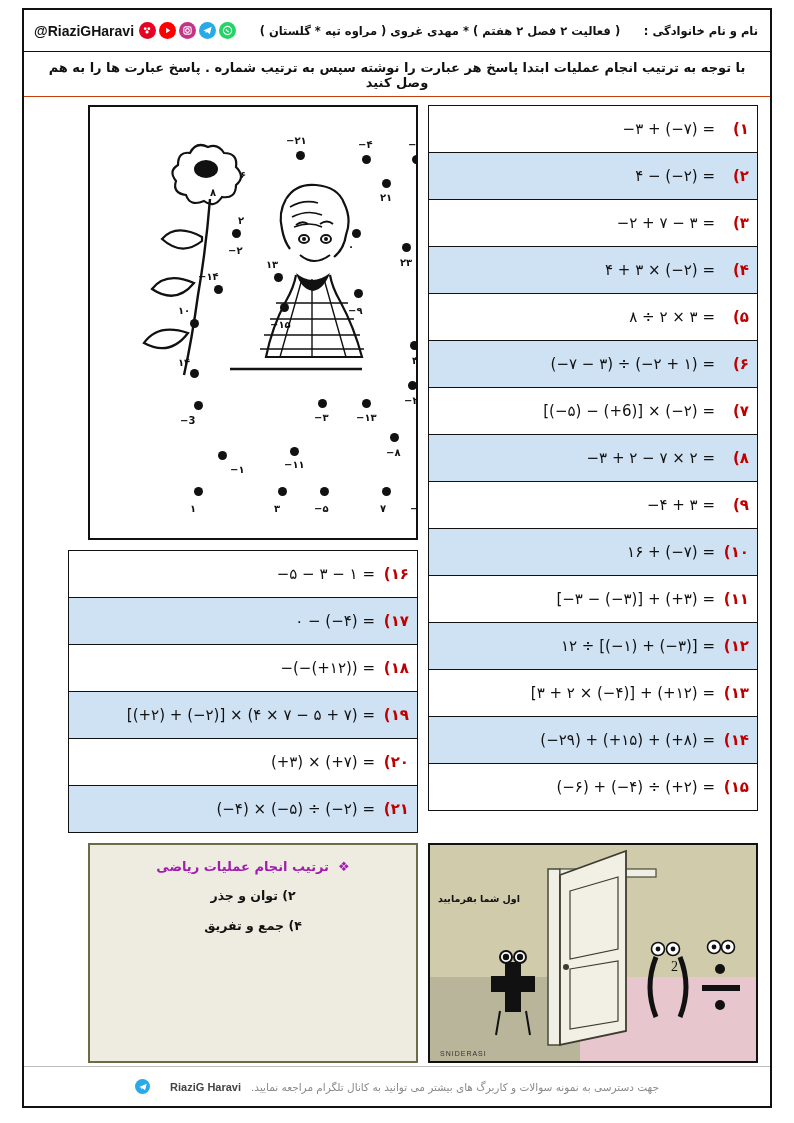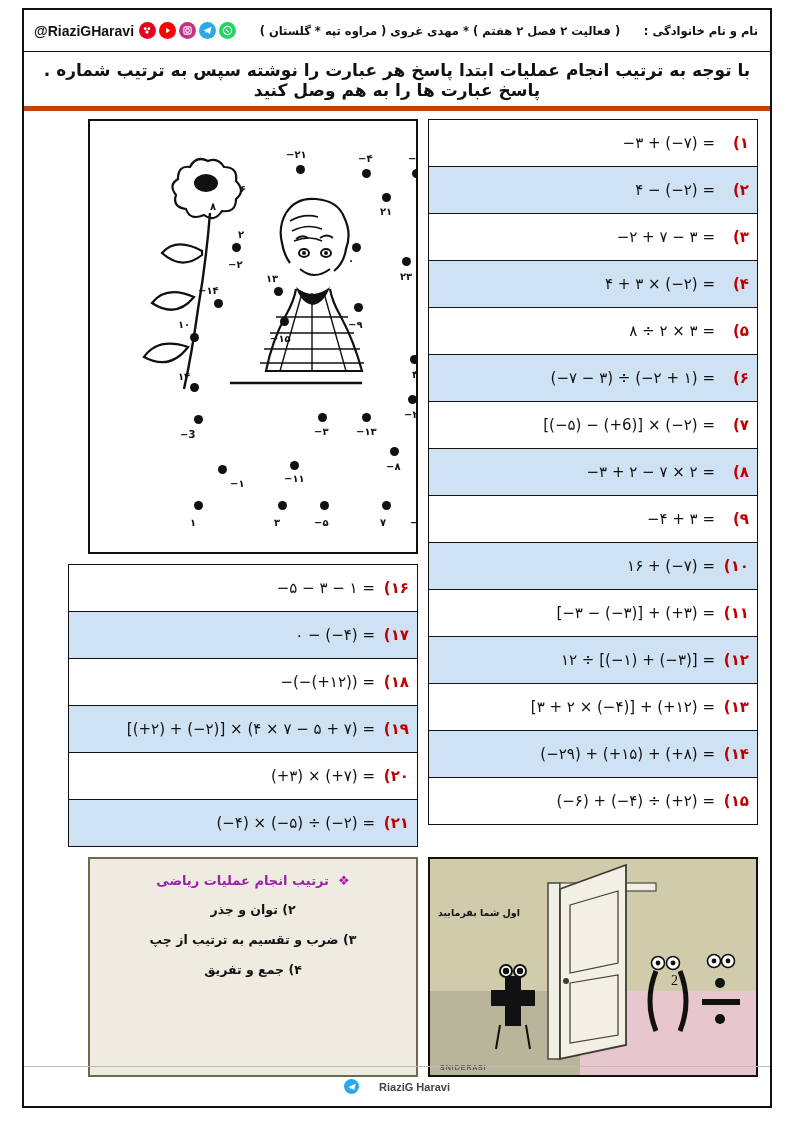--- a/index.html
+++ b/index.html
@@ -72,25 +72,25 @@
     color: #fff;
     font-size: 9px;
     font-weight: bold;
     line-height: 1;
   }
   .soc svg { display: block; }
   
   .instruction {
     direction: rtl;
     text-align: center;
-    font-size: 17px;
+    font-size: 13px;
     font-weight: bold;
     color: #111;
     padding: 8px 10px 6px 10px;
-    border-bottom: 5px solid #c2410c;
+    border-bottom: 1px solid #c2410c;
   }
   
   .main {
     position: relative;
     padding: 8px 12px 0 12px;
     display: flex;
     gap: 10px;
     direction: rtl;
   }
   .col-left { width: 330px; }
@@ -601,26 +601,26 @@
       </svg>
       <div style="position:absolute;left:8px;top:48px;font-size:9.5px;font-weight:bold;color:#111;direction:rtl">اول شما بفرمایید</div>
       <div style="position:absolute;left:10px;bottom:4px;font-size:7px;color:#333;letter-spacing:1px;font-family:'Liberation Sans',sans-serif">SNIDERASI</div>
     </div>
 
     <div class="rulesbox">
       <div class="rules-title">
         <span>❖</span>&nbsp;&nbsp;<span>ترتیب انجام عملیات ریاضی</span>
       </div>
       <div class="rule">۲) توان و جذر</div>
-      <div class="rule">۳) ضرب و تقسیم به ترتیب از چپ</div>
       <div class="rule">۴) جمع و تفریق</div>
     </div>
   </div>
 
   <div class="footer">
+    <span class="footer-text">جهت دسترسی به نمونه سوالات و کاربرگ های بیشتر می توانید به کانال تلگرام مراجعه نمایید.</span>
     <span class="footer-brand">
       <span class="tg-circle">
         <svg width="10" height="10" viewBox="0 0 24 24">
             <path d="M3 12 L21 4 L17 20 L11 15 L8 18 L8 14 Z" fill="#fff"></path>
           </svg>
       </span>
       <span class="footer-brand-text">RiaziG Haravi</span>
     </span>
   </div>
 

